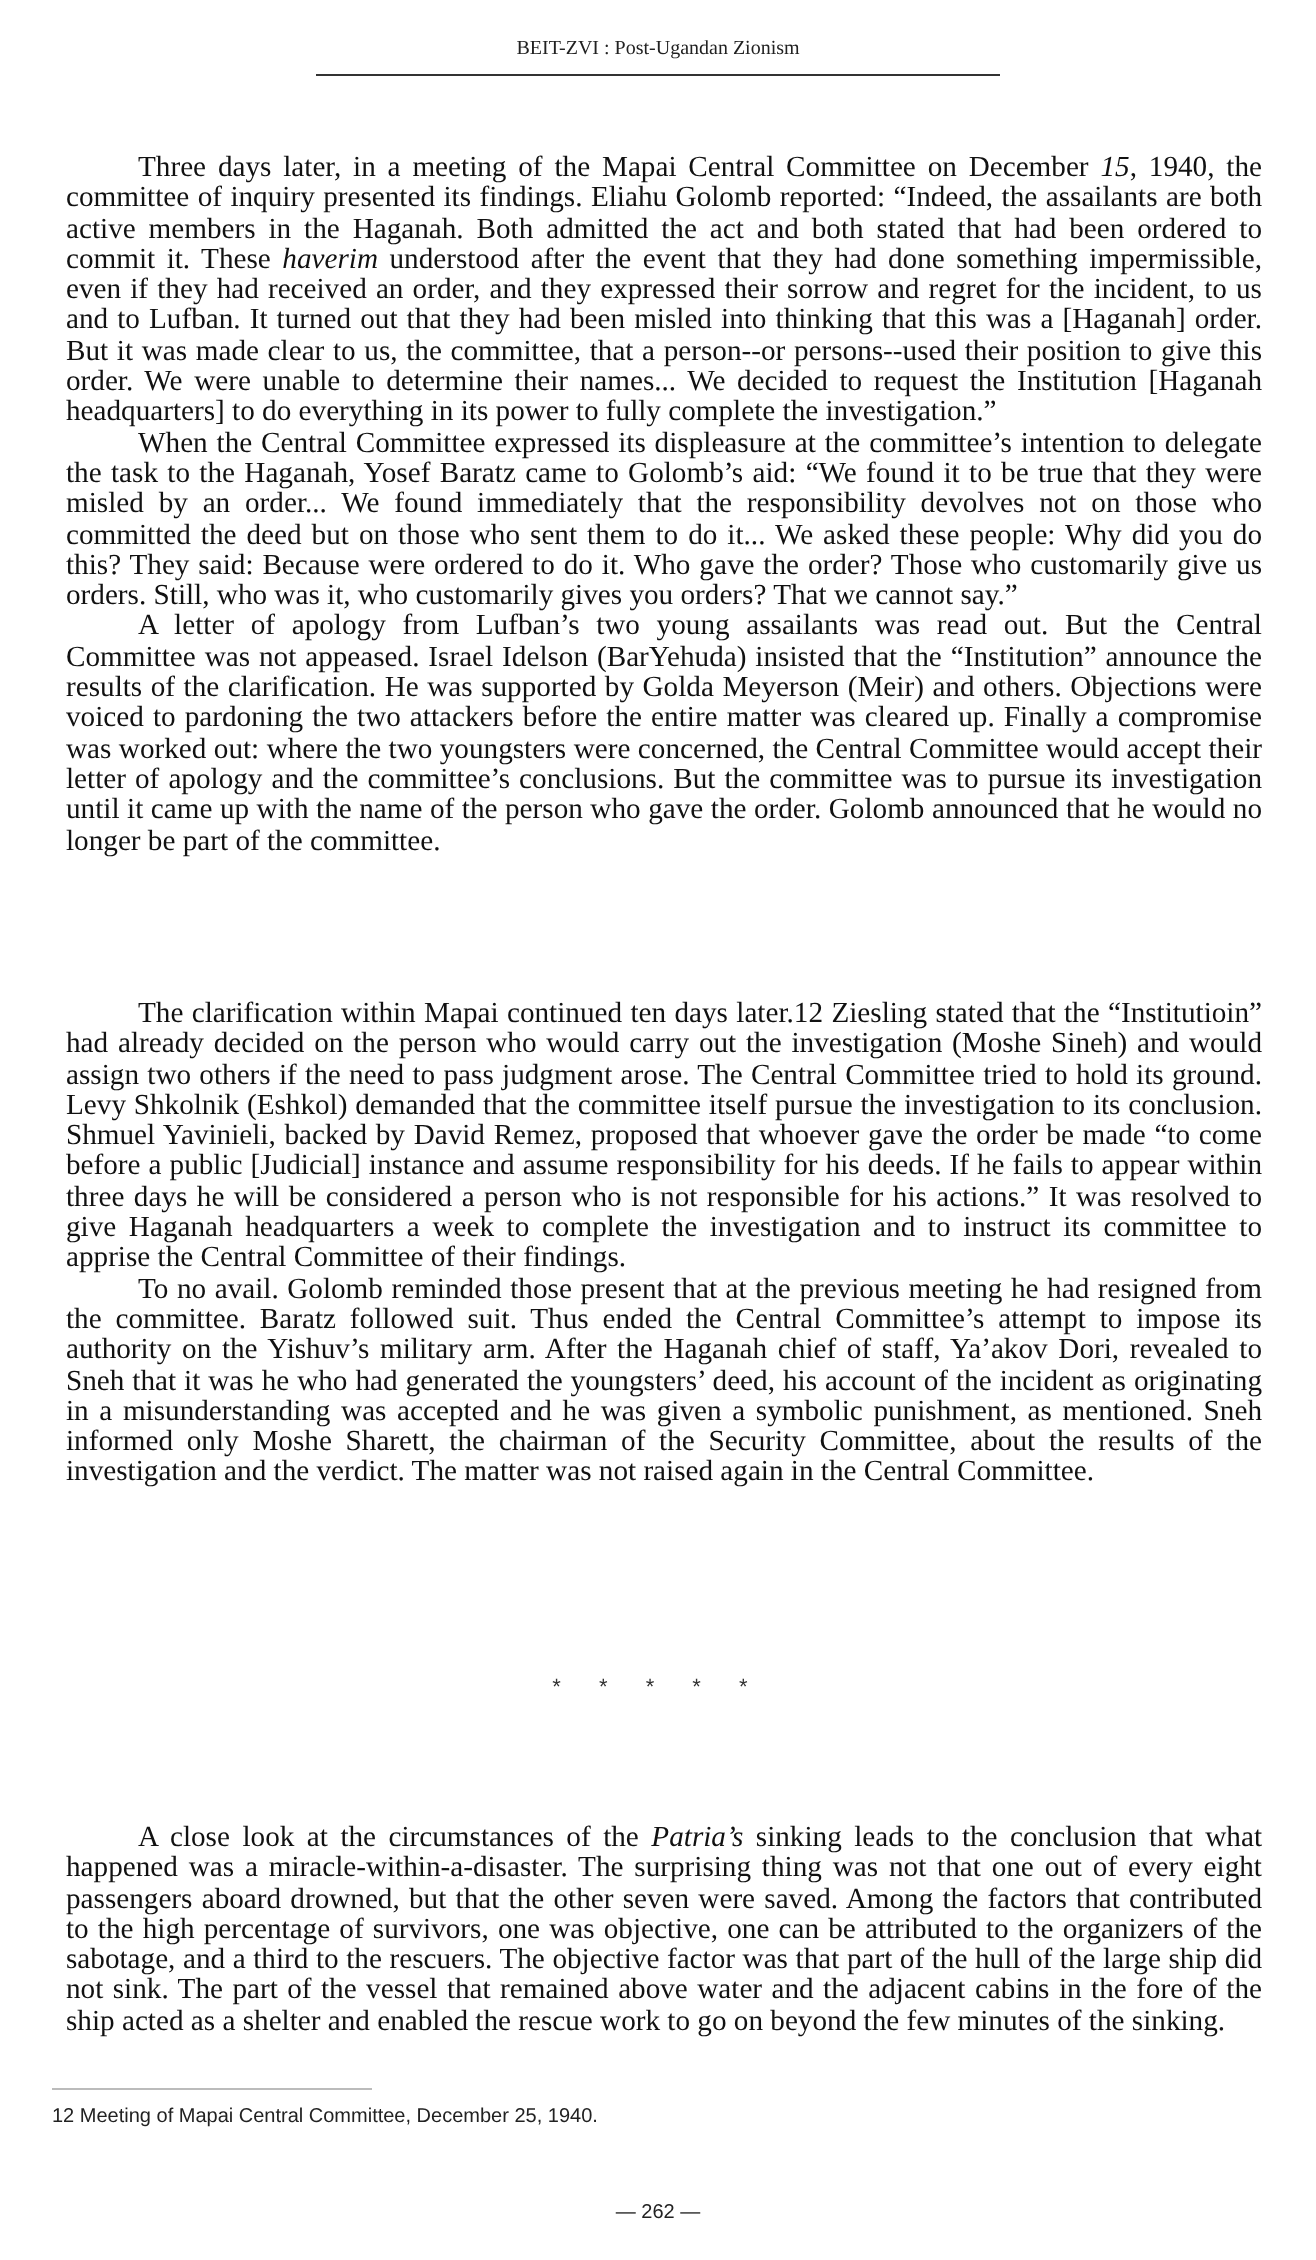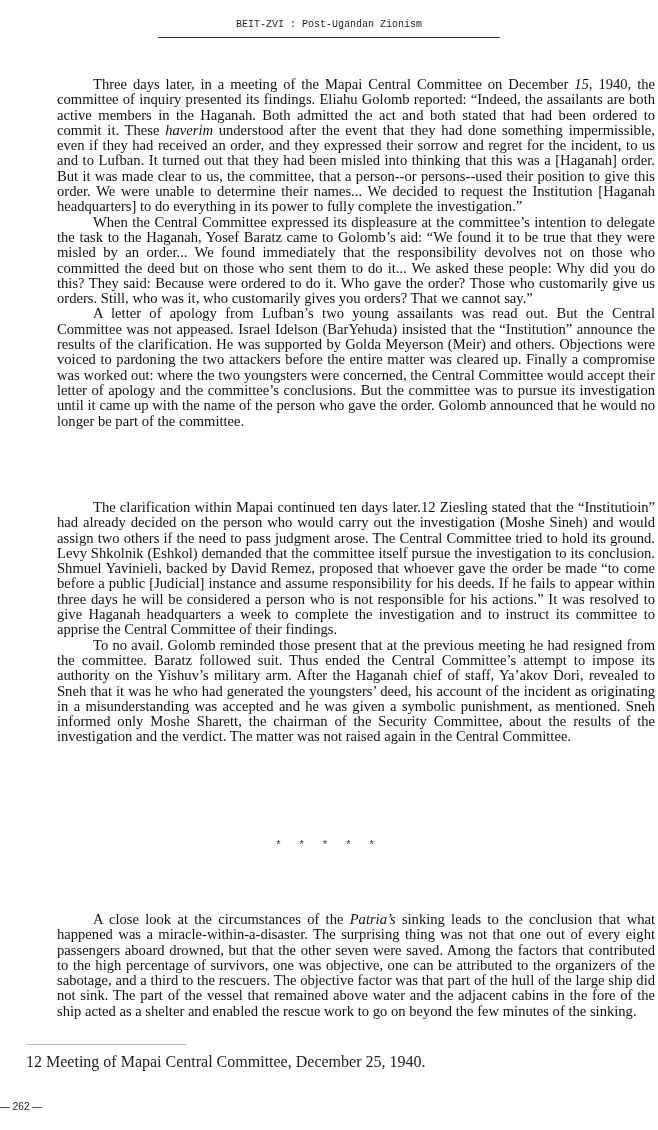--- a/index.html
+++ b/index.html
@@ -2,47 +2,47 @@
 <html><head>
   <meta charset="utf-8">
   <style>
     html, body { margin: 0; padding: 0; background: #ffffff; }
     body {
       width: 658px; height: 1130px; position: relative; overflow: hidden;
       color: #111111;
     }
     .header {
       position: absolute; top: 19px; left: 0; width: 658px; text-align: center;
-      font-family: Liberation Mono, monospace; font-size: 10px; color: #222;
+      font-family: Liberation Serif, serif; font-size: 10px; color: #222;
     }
     .header-rule {
       position: absolute; top: 37px; left: 158px; width: 342px; height: 0;
       border-top: 1px solid #333;
     }
     .body-text {
       position: absolute; left: 33px; width: 598px;
       font-family: "Liberation Serif", serif; font-size: 14.6px; line-height: 15.3px;
-      text-align: justify; color: #111; margin-left: 24px;
+      text-align: justify; color: #111;
     }
     .body-text p { margin: 0; text-indent: 36px; }
     .stars {
       position: absolute; top: 838px; left: 0; width: 658px; text-align: center;
       font-family: "Liberation Sans", sans-serif; font-size: 11px; letter-spacing: 8px;
       color: #333;
     }
     .fn-rule {
       position: absolute; top: 1044px; left: 26px; width: 160px; height: 0;
       border-top: 1px solid #bbb;
     }
     .footnote {
       position: absolute; top: 1053px; left: 26px;
-      font-family: Liberation Serif, serif; font-size: 16px; color: #222;
+      font-family: Liberation Sans, sans-serif; font-size: 10px; color: #222;
     }
     .page-num {
-      position: absolute; top: 1101px; left: 0; width: 658px; 
+      position: absolute; top: 1101px; left: 0; width: 658px; text-align: center;
       font-family: "Liberation Sans", sans-serif; font-size: 10px; color: #222;
     }
   </style>
 </head>
 <body>
 
 <div class="header">BEIT-ZVI : Post-Ugandan Zionism</div>
 <div class="header-rule"></div>
 
 <div class="body-text" style="top:77px;">

